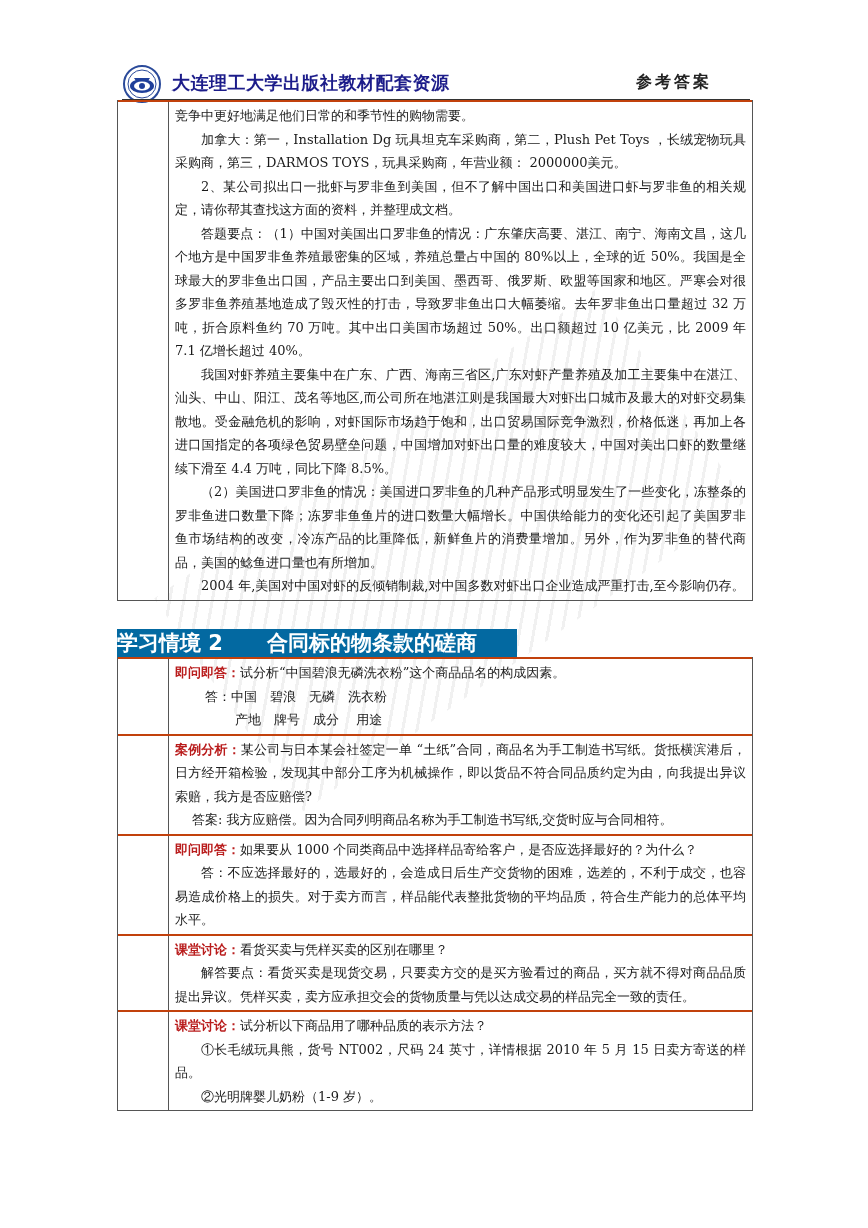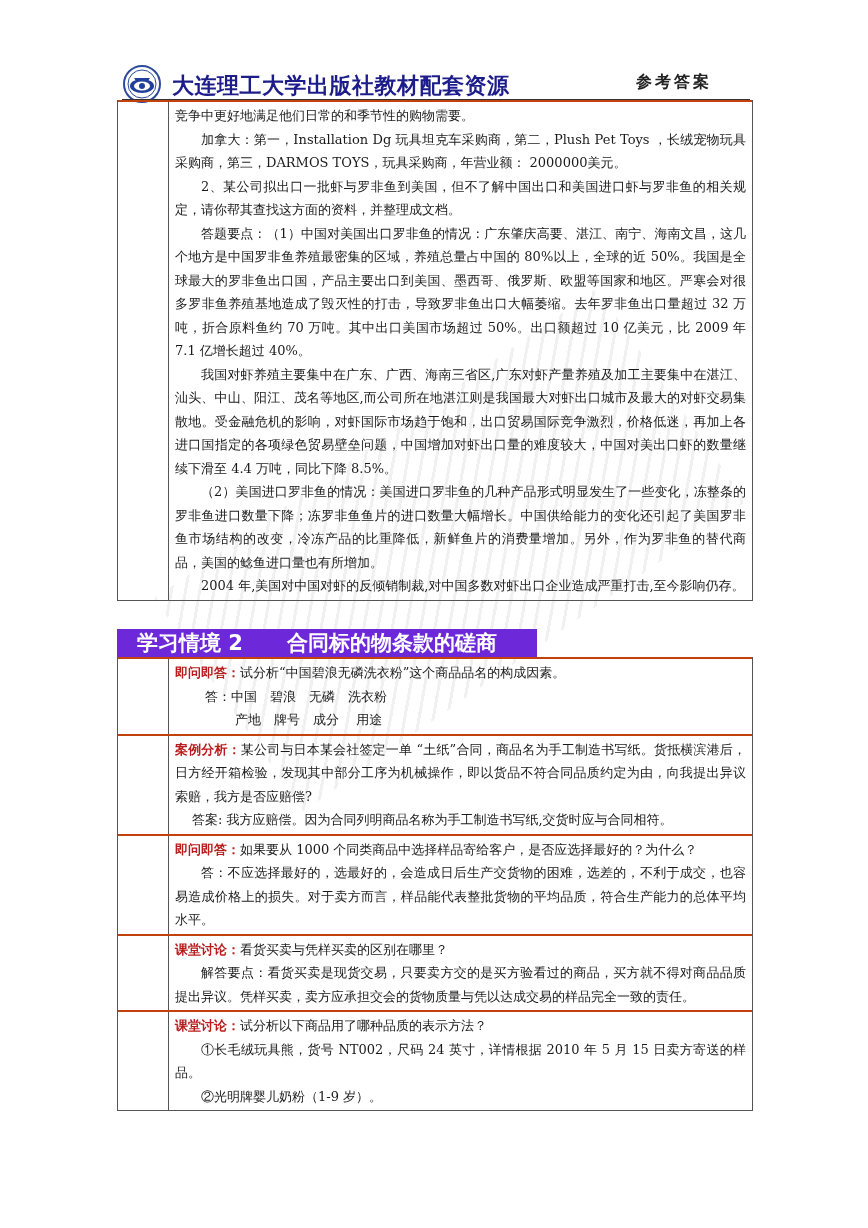--- a/index.html
+++ b/index.html
@@ -1,36 +1,36 @@
 <!DOCTYPE html>
 <html><head>
   <meta charset="utf-8">
   <style>
     html, body { margin: 0; padding: 0; background: #ffffff; }
     body { width: 868px; height: 1228px; position: relative; overflow: hidden;
            font-family: "DejaVu Serif", "Liberation Serif", serif; color: #1a1a1a; }
     .header { position: absolute; left: 122px; top: 64px; width: 628px; height: 36px; }
     .logo { position: absolute; left: 0; top: 0; width: 40px; height: 40px; }
     .header-title { position: absolute; left: 50px; top: 7px; font-family: "DejaVu Sans", sans-serif;
-                    font-size: 22px; font-weight: bold; color: #1c1c8a; letter-spacing: 0.5px; }
+                    font-size: 18px; font-weight: bold; color: #1c1c8a; letter-spacing: 0.5px; }
     .header-right { position: absolute; right: 38px; top: 8px; font-family: "DejaVu Sans", sans-serif;
                     font-size: 16px; font-weight: bold; color: #222; letter-spacing: 3px; }
     .header-rule { position: absolute; left: 122px; top: 99px; width: 628px; height: 0;
                    border-top: 1px solid #333; }
     .table { position: absolute; left: 117px; width: 634px; border: 1px solid #555; border-top: none; }
     .row { display: flex; border-top: 2px solid #c2410c; }
     .row .lcol { width: 50px; flex: none; border-right: 1px solid #555; }
     .row .rcol { flex: 1; padding: 2px 6px 2px 6px; font-size: 13px; line-height: 23.5px; text-align: justify; }
     .p { margin: 0; }
     .indent { text-indent: 2em; }
     .indent1 { text-indent: 1.3em; }
     .label { font-family: "DejaVu Sans", sans-serif; font-weight: bold; color: #b91c1c; }
     .section { position: absolute; left: 117px; top: 629px; height: 28px; width: 400px;
-               background: #6d28d9; color: #fff; font-family: "DejaVu Sans", sans-serif;
-               font-size: 21px; font-weight: bold; line-height: 28px; padding-left: 20px; white-space: pre; }
+               background: #0369a1; color: #fff; font-family: "DejaVu Sans", sans-serif;
+               font-size: 21px; font-weight: bold; line-height: 28px; padding-left: 0; white-space: pre; }
     .section .num { display: inline-block; width: 150px; }
     .watermark { position: absolute; left: 180px; top: 420px; width: 540px; height: 260px;
                  pointer-events: none; opacity: 0.12;
                  background: repeating-linear-gradient(135deg, #888 0 3px, transparent 3px 14px);
                  transform: rotate(-35deg); }
   </style>
 </head>
 <body>
 
 <div class="watermark"></div>

